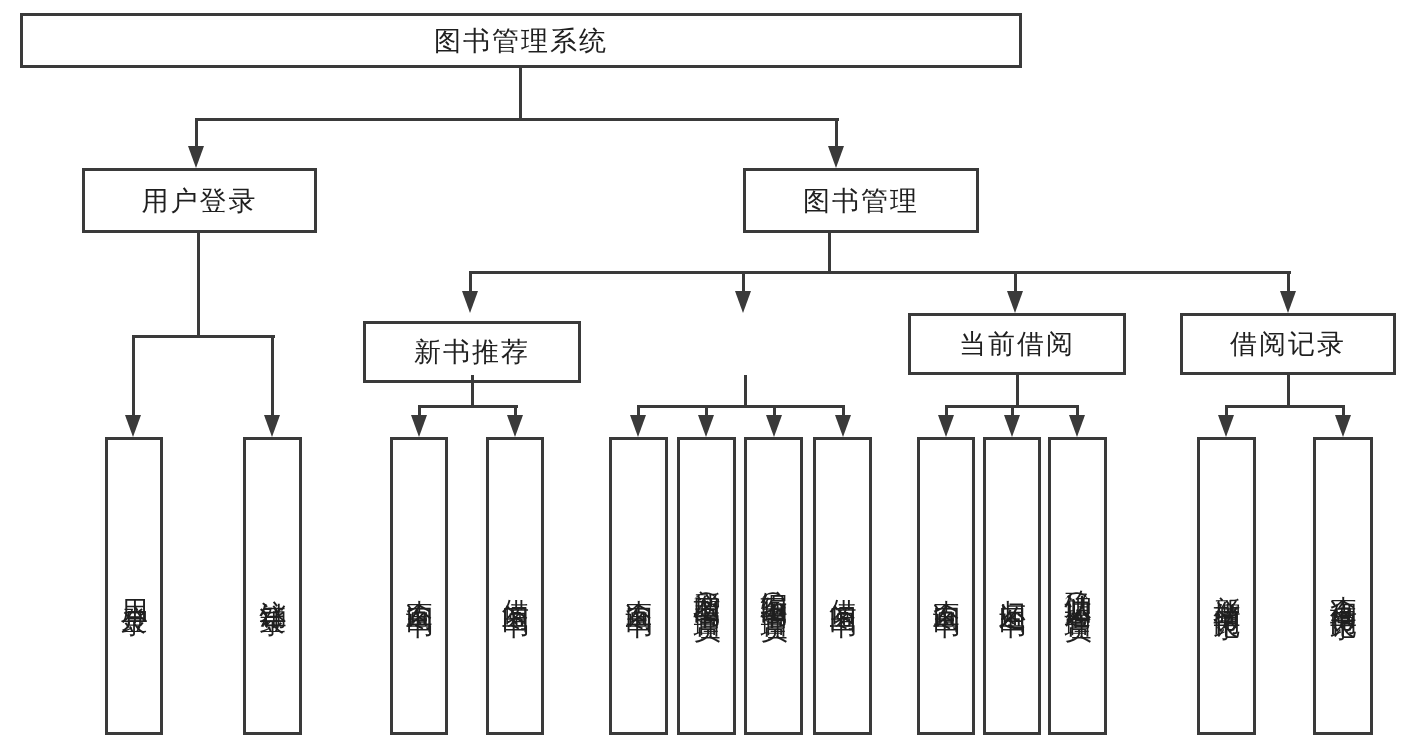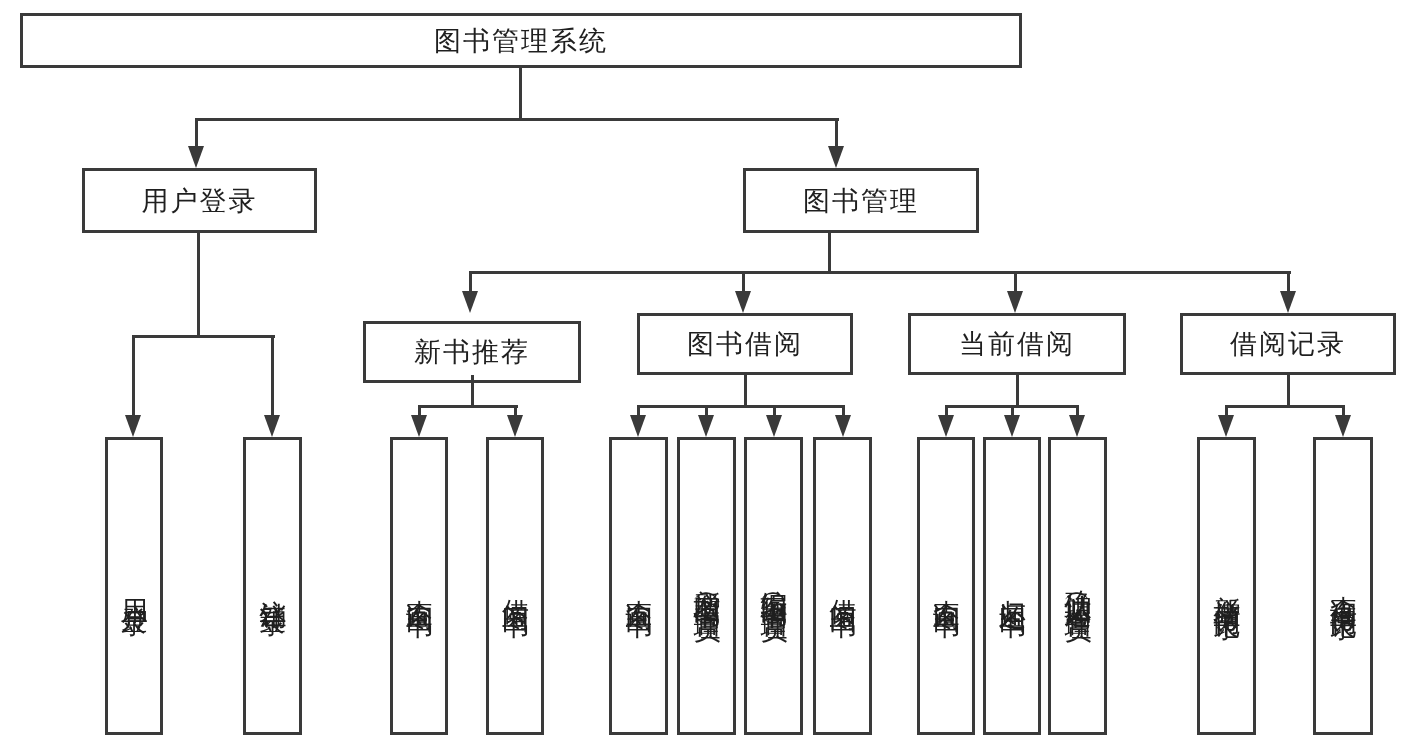--- a/index.html
+++ b/index.html
@@ -77,23 +77,20 @@
   <div class="arrowhead" style="left:462px;top:291px;"></div>
   <div class="vline" style="left:742px;top:273px;height:20px;"></div>
   <div class="arrowhead" style="left:735px;top:291px;"></div>
   <div class="vline" style="left:1014px;top:273px;height:20px;"></div>
   <div class="arrowhead" style="left:1007px;top:291px;"></div>
   <div class="vline" style="left:1287px;top:273px;height:20px;"></div>
   <div class="arrowhead" style="left:1280px;top:291px;"></div>
 
   <div class="box hnode" style="left:363px;top:321px;width:218px;height:62px;">
     <span>新书推荐</span>
-  </div>
-  <div class="box hnode" style="left:637px;top:313px;width:216px;height:62px;">
-    <span>图书借阅</span>
   </div>
   <div class="box hnode" style="left:908px;top:313px;width:218px;height:62px;">
     <span>当前借阅</span>
   </div>
   <div class="box hnode" style="left:1180px;top:313px;width:216px;height:62px;">
     <span>借阅记录</span>
   </div>
 
   <div class="vline" style="left:471px;top:375px;height:33px;"></div>
   <div class="hline" style="left:418px;top:405px;width:100px;"></div>

